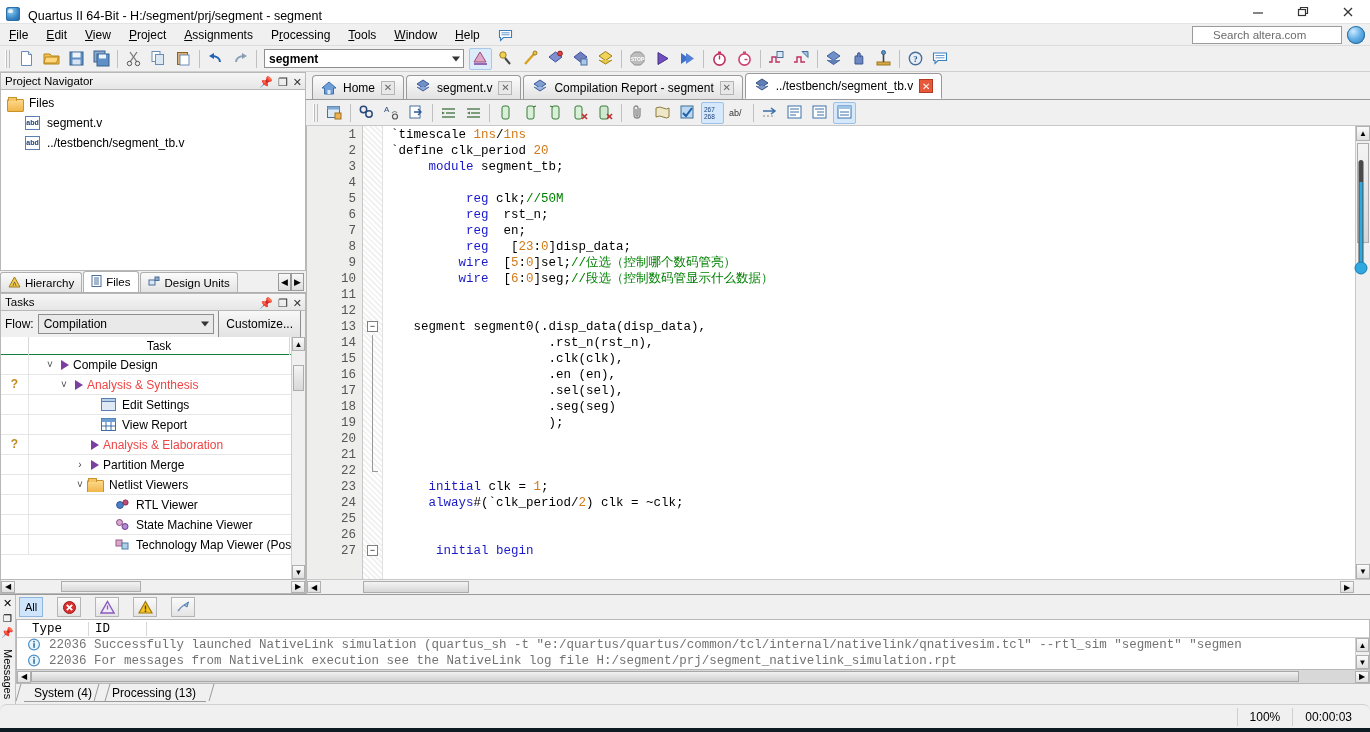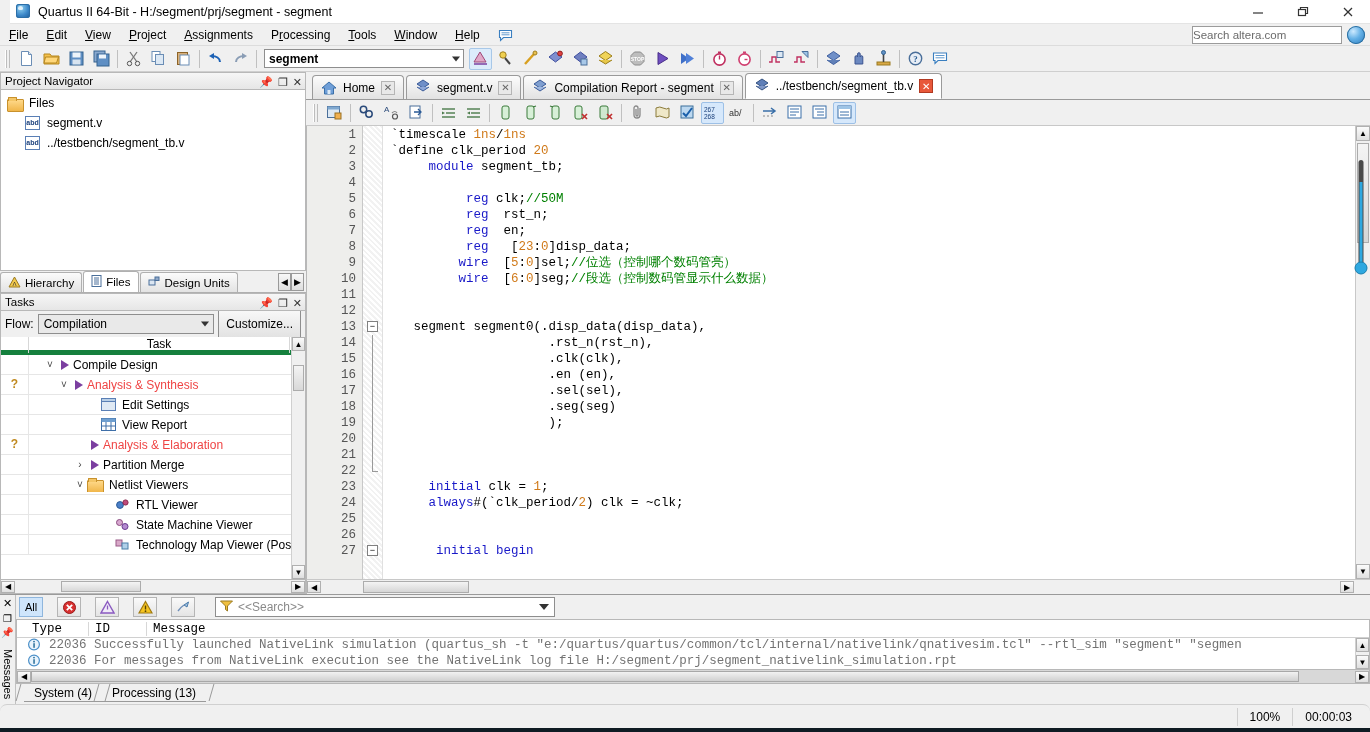--- a/index.html
+++ b/index.html
@@ -15,24 +15,23 @@
     position: relative;
     width: 1370px; height: 732px;
     background: #f0f0f0;
     display: flex; flex-direction: column;
   }
 
   
   .titlebar {
     height: 24px; flex: 0 0 24px;
     background: #ffffff;
-    display: flex; align-items: center;
+    display: flex; align-items: flex-end;
     border-bottom: 1px solid #e4e4e4;
     position: relative;
-    margin-left: 10px;
   }
   .tb-icon {
     width: 16px; height: 16px; margin-left: 6px; margin-right: 6px;
     position: relative; flex: 0 0 16px;
   }
   .quartus-glyph {
     width: 14px; height: 14px; border-radius: 3px;
     background: radial-gradient(circle at 35% 30%, #8fd0f0 0%, #3a86c8 55%, #1e5a94 100%);
     box-shadow: inset 0 0 0 1px #2c6fa8;
     position: relative;
@@ -66,21 +65,21 @@
   }
   .menu-item u { text-decoration: underline; }
   .menu-flag {
     margin-left: 8px; width: 18px; height: 16px; display:flex; align-items:center; justify-content:center;
   }
   .searchbox {
     position: absolute; right: 28px; top: 2px;
     width: 150px; height: 18px;
     background: #fff; border: 1px solid #9b9b9b;
     font-size: 11.5px; color: #6b6b6b;
-    padding: 1px 0; line-height: 15px;
+    padding: 1px 20px; line-height: 15px;
   }
   .globe {
     position: absolute; right: 5px; top: 2px; width: 18px; height: 18px;
     border-radius: 50%;
     background: radial-gradient(circle at 35% 30%, #cdeaff 0%, #63b0e6 45%, #2a78bb 100%);
     box-shadow: inset 0 0 0 1px #2a6d9e;
   }
 
   
   .toolbar {
@@ -201,21 +200,21 @@
     border: 1px solid #8e8e8e; display: flex; align-items: center;
   }
   .taskgrid {
     flex: 1 1 auto; background: #fff;
     border: 1px solid #b8b8b8; border-top: none;
     display: flex; flex-direction: column; min-height: 0; overflow: hidden;
     position: relative;
   }
   .tg-head {
     height: 18px; flex: 0 0 18px; display: flex; align-items: center;
-    background: #fff; border-bottom: 5px solid #15803d; font-size: 12px;
+    background: #fff; border-bottom: 1px solid #15803d; font-size: 12px;
   }
   .tg-head .c1 { width: 28px; border-right: 1px solid #d7d7d7; height: 18px; }
   .tg-head .c2 { flex: 1 1 auto; text-align: center; }
   .tg-head .c3 { width: 16px; border-left: 1px solid #d7d7d7; height: 18px;
                  display:flex; align-items:center; justify-content:center; font-size: 9px; }
   .tg-rows { flex: 1 1 auto; overflow: hidden; position: relative; }
   .tgrow { height: 20px; display: flex; align-items: center;
            border-bottom: 1px solid #e6e6e6; font-size: 12px; }
   .tgrow .st { width: 28px; flex: 0 0 28px; text-align: center; color: #c08a20;
                font-weight: bold; font-size: 12px; border-right: 1px solid #e6e6e6; height: 20px;
@@ -1194,36 +1193,26 @@
               <circle cx="7.5" cy="11.2" r="0.9" fill="#5a4400"></circle>
             </svg>
         </div>
         <div class="mtb">
           <svg width="15" height="15" viewBox="0 0 15 15">
               <path d="M2 11 q3 -4 6 -6" fill="none" stroke="#6f8fb8" stroke-width="1.4"></path>
               <polygon points="8,5 12.5,2 11,7" fill="#9fc0e0" stroke="#4a7aa8"></polygon>
             </svg>
         </div>
 
-        <div class="msearch">
-          <span>
-            <svg width="13" height="12" viewBox="0 0 13 12">
-                <polygon points="0.5,1 12.5,1 7.5,6 7.5,11 5.5,9.5 5.5,6" fill="#f0c040" stroke="#9a7a20"></polygon>
-              </svg>
-          </span>
-          <span>&lt;&lt;Search&gt;&gt;</span>
-          <span class="arrow"></span>
-        </div>
       </div>
 
       <div class="msg-grid">
         <div class="mg-head">
           <div class="h1">Type</div>
           <div class="h2">ID</div>
-          <div class="h3">Message</div>
         </div>
 
         <div class="mgrow">
           <span class="info-ic">
             <svg width="14" height="13" viewBox="0 0 14 13">
                 <circle cx="7" cy="6.5" r="5.4" fill="#eaf4fc" stroke="#4a8fc8" stroke-width="1.2"></circle>
                 <circle cx="7" cy="3.6" r="0.9" fill="#2a6f9a"></circle>
                 <rect x="6.3" y="5.2" width="1.5" height="4.6" fill="#2a6f9a"></rect>
               </svg>
           </span>

